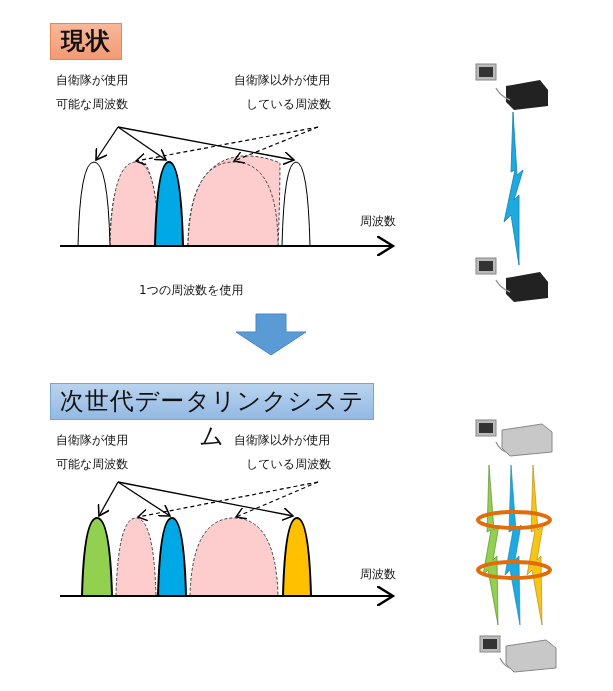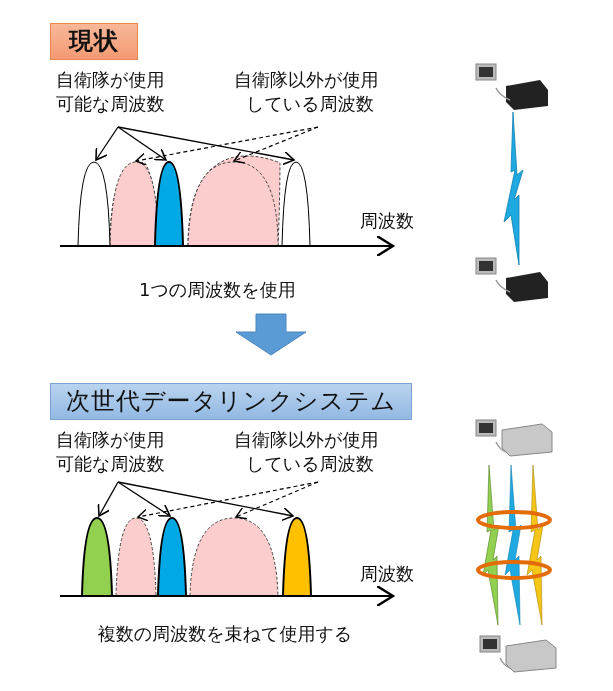--- a/index.html
+++ b/index.html
@@ -1,27 +1,27 @@
 <!DOCTYPE html>
 <html><head>
 <meta charset="utf-8">
 <style>
   html, body { margin:0; padding:0; background:#ffffff; }
   body { width:613px; height:691px; position:relative; overflow:hidden;
          font-family:"DejaVu Sans", sans-serif; color:#111; }
   .abs { position:absolute; }
-  .label-box-now { left:50px; top:23px; width:88px; height:37px;
+  .label-box-now { left:50px; top:23px; width:72px; height:37px;
      background:linear-gradient(#f7b89a,#f39a73); border:1px solid #e8874f;
      box-sizing:border-box; font-size:24px; font-weight:bold; line-height:35px;
      text-align:center; letter-spacing:1px; }
-  .label-box-next { left:50px; top:383px; width:362px; height:37px;
+  .label-box-next { left:50px; top:383px; width:324px; height:37px;
      background:linear-gradient(#b9d3ee,#93b9e3); border:1px solid #7aa3d2;
      box-sizing:border-box; font-size:24px; line-height:35px;
      text-align:center; letter-spacing:1px; }
-  .txt { font-size:18px; line-height:24px; white-space:nowrap; }
+  .txt { font-size:12px; line-height:24px; white-space:nowrap; }
   .center { text-align:center; }
   svg { position:absolute; left:0; top:0; }
 </style>
 </head>
 <body>
 
 <div class="abs label-box-now">現状</div>
 
 <div class="abs txt" style="left:56px;top:68px;">
   <div>自衛隊が使用</div>
@@ -101,21 +101,20 @@
   <line x1="60" y1="596" x2="393" y2="596" stroke="#000" stroke-width="2" marker-end="url(#ah)"></line>
   <line x1="118" y1="482" x2="99" y2="516" stroke="#000" stroke-width="1.3" marker-end="url(#ah)"></line>
   <line x1="118" y1="482" x2="170" y2="516" stroke="#000" stroke-width="1.3" marker-end="url(#ah)"></line>
   <line x1="118" y1="482" x2="293" y2="516" stroke="#000" stroke-width="1.3" marker-end="url(#ah)"></line>
   <line x1="318" y1="482" x2="138" y2="517" stroke="#000" stroke-width="1.2" stroke-dasharray="4,3" marker-end="url(#ah)"></line>
   <line x1="318" y1="482" x2="236" y2="517" stroke="#000" stroke-width="1.2" stroke-dasharray="4,3" marker-end="url(#ah)"></line>
 </svg>
 
 <div class="abs txt" style="left:360px;top:562px;">周波数</div>
 <div class="abs txt center" style="left:40px;top:622px;width:370px;">
-  <div>複数の周波数を束ねて使用する</div>
 </div>
 
 <svg width="613" height="691">
   <g>
     <rect x="476" y="420" width="20" height="16" fill="#bbb" stroke="#888"></rect>
     <rect x="479" y="423" width="14" height="10" fill="#333"></rect>
     <path d="M502,430 L542,424 L552,432 L552,452 L510,456 L502,448 Z" fill="#c8c8c8" stroke="#888"></path>
     <path d="M496,442 Q500,450 506,452" fill="none" stroke="#999" stroke-width="1.5"></path>
   </g>
   <polygon points="489,465 494,530 499,525 493,560 497,556 498,625 488,570 483,575 491,530 487,532" fill="#92d050" stroke="#4f7f25" stroke-width="0.6"></polygon>

